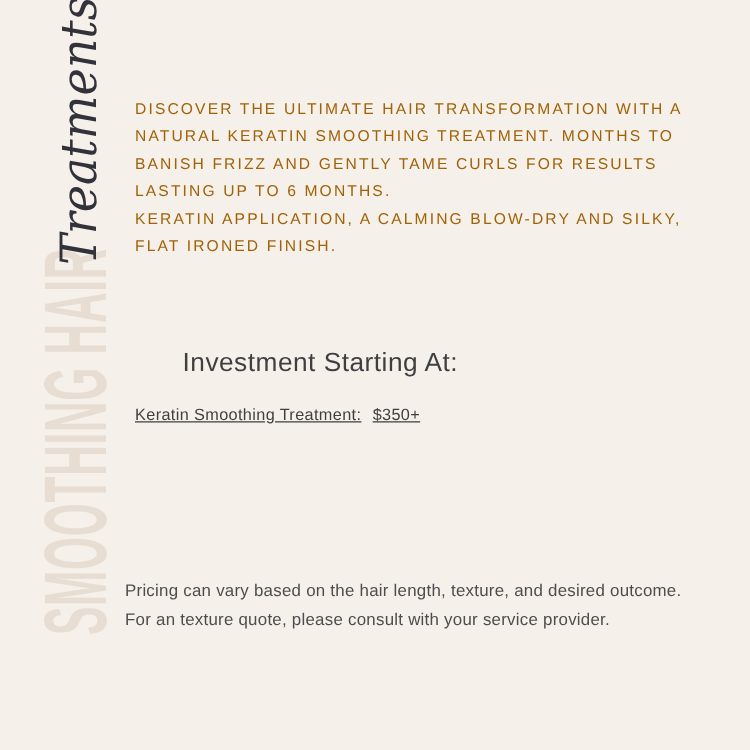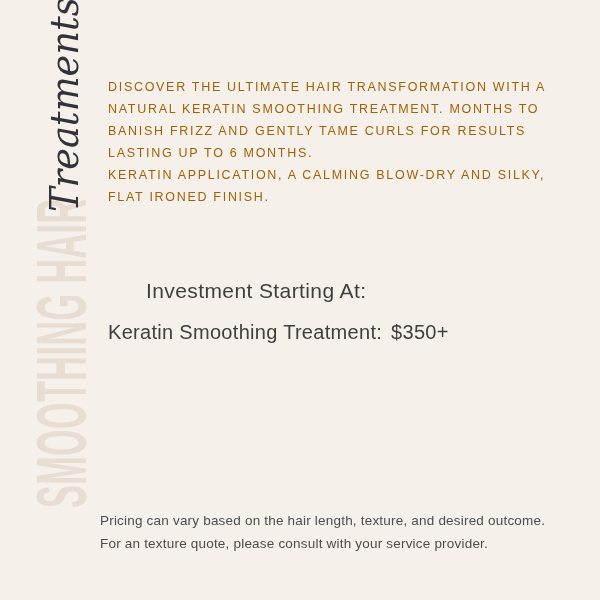--- a/index.html
+++ b/index.html
@@ -75,36 +75,36 @@
     font-size: 21px;
     letter-spacing: 0.4px;
     color: #3f3f41;
     margin-left: 38px;
   }
 
   .pricing {
     position: absolute;
     left: 108px;
     top: 320px;
-    font-size: 20px;
+    font-size: 13px;
     line-height: 24px;
     letter-spacing: 0.3px;
     color: #3f3f41;
+    text-decoration: underline;
   }
   .pricing .price { margin-left: 9px; }
 
   .footer-note {
     position: absolute;
     left: 100px;
     top: 462px;
     font-size: 13.5px;
     line-height: 22.5px;
     letter-spacing: 0.2px;
     color: #4d4d4f;
-    margin-top: 48px;
   }
   .footer-note .line { white-space: nowrap; }
 </style>
 </head>
 <body>
 
 <div class="canvas">
 
   <div class="big-vertical">
     <span class="squeeze">SMOOTHING HAIR</span>

